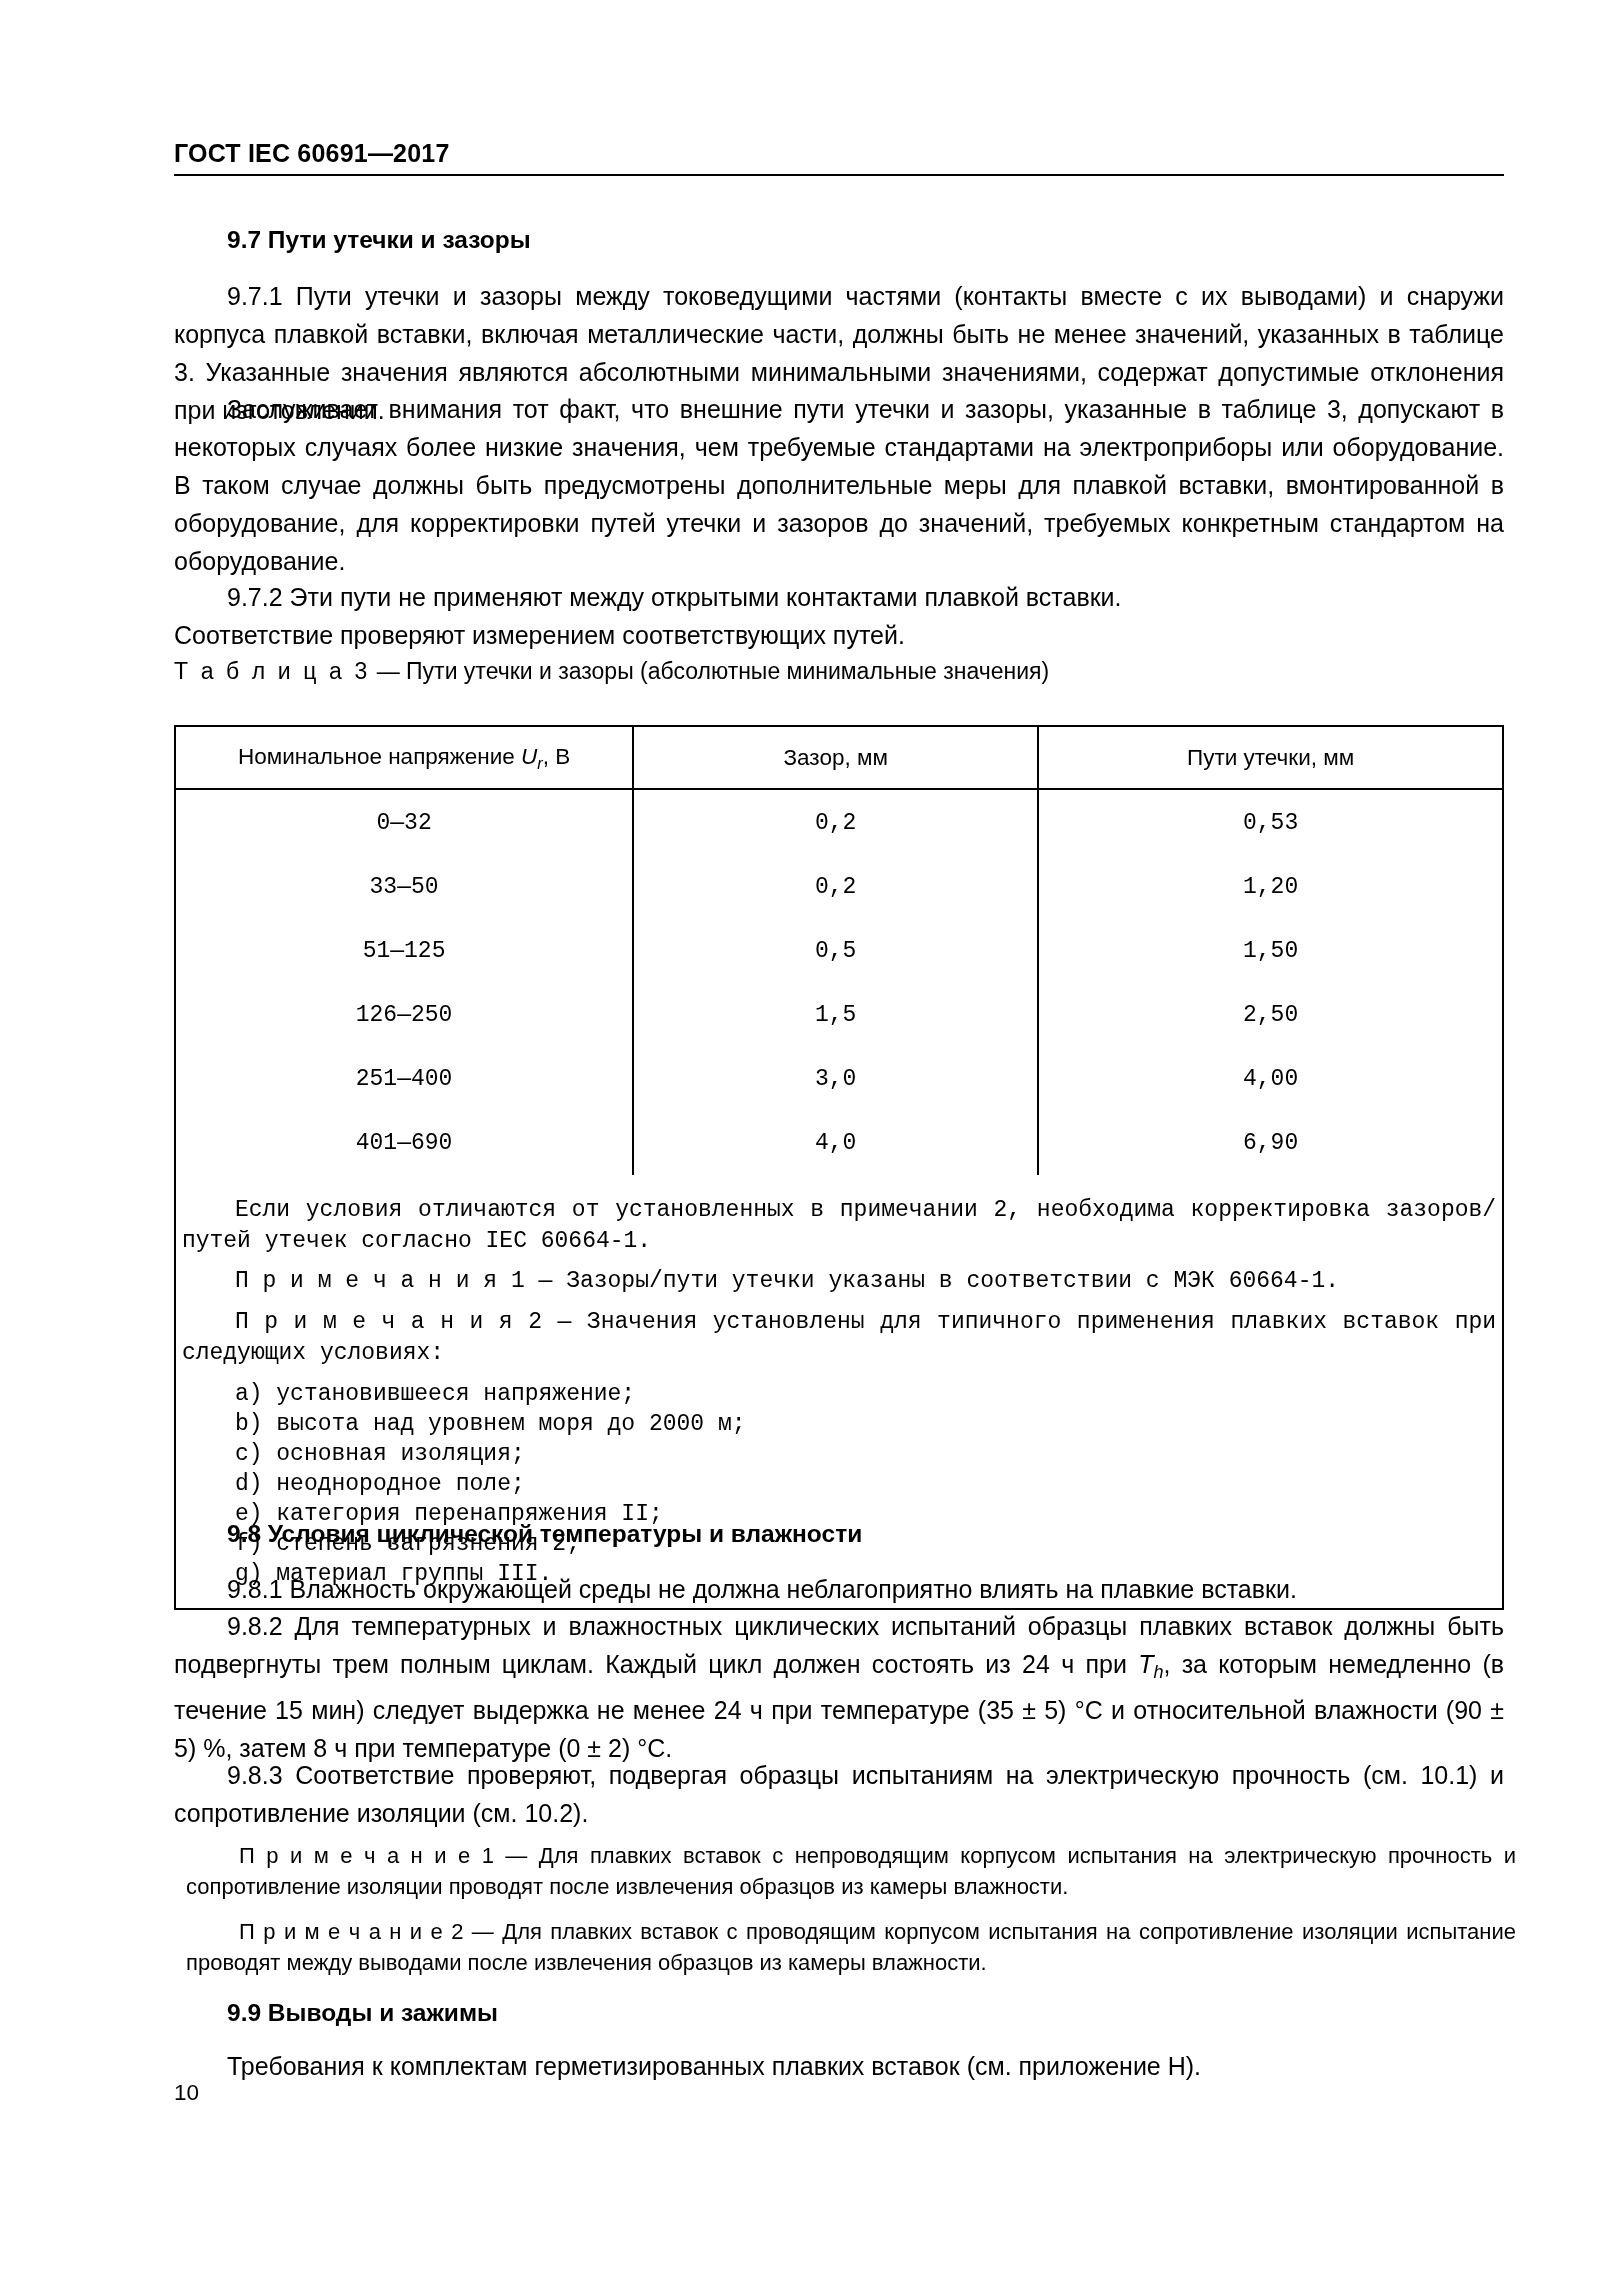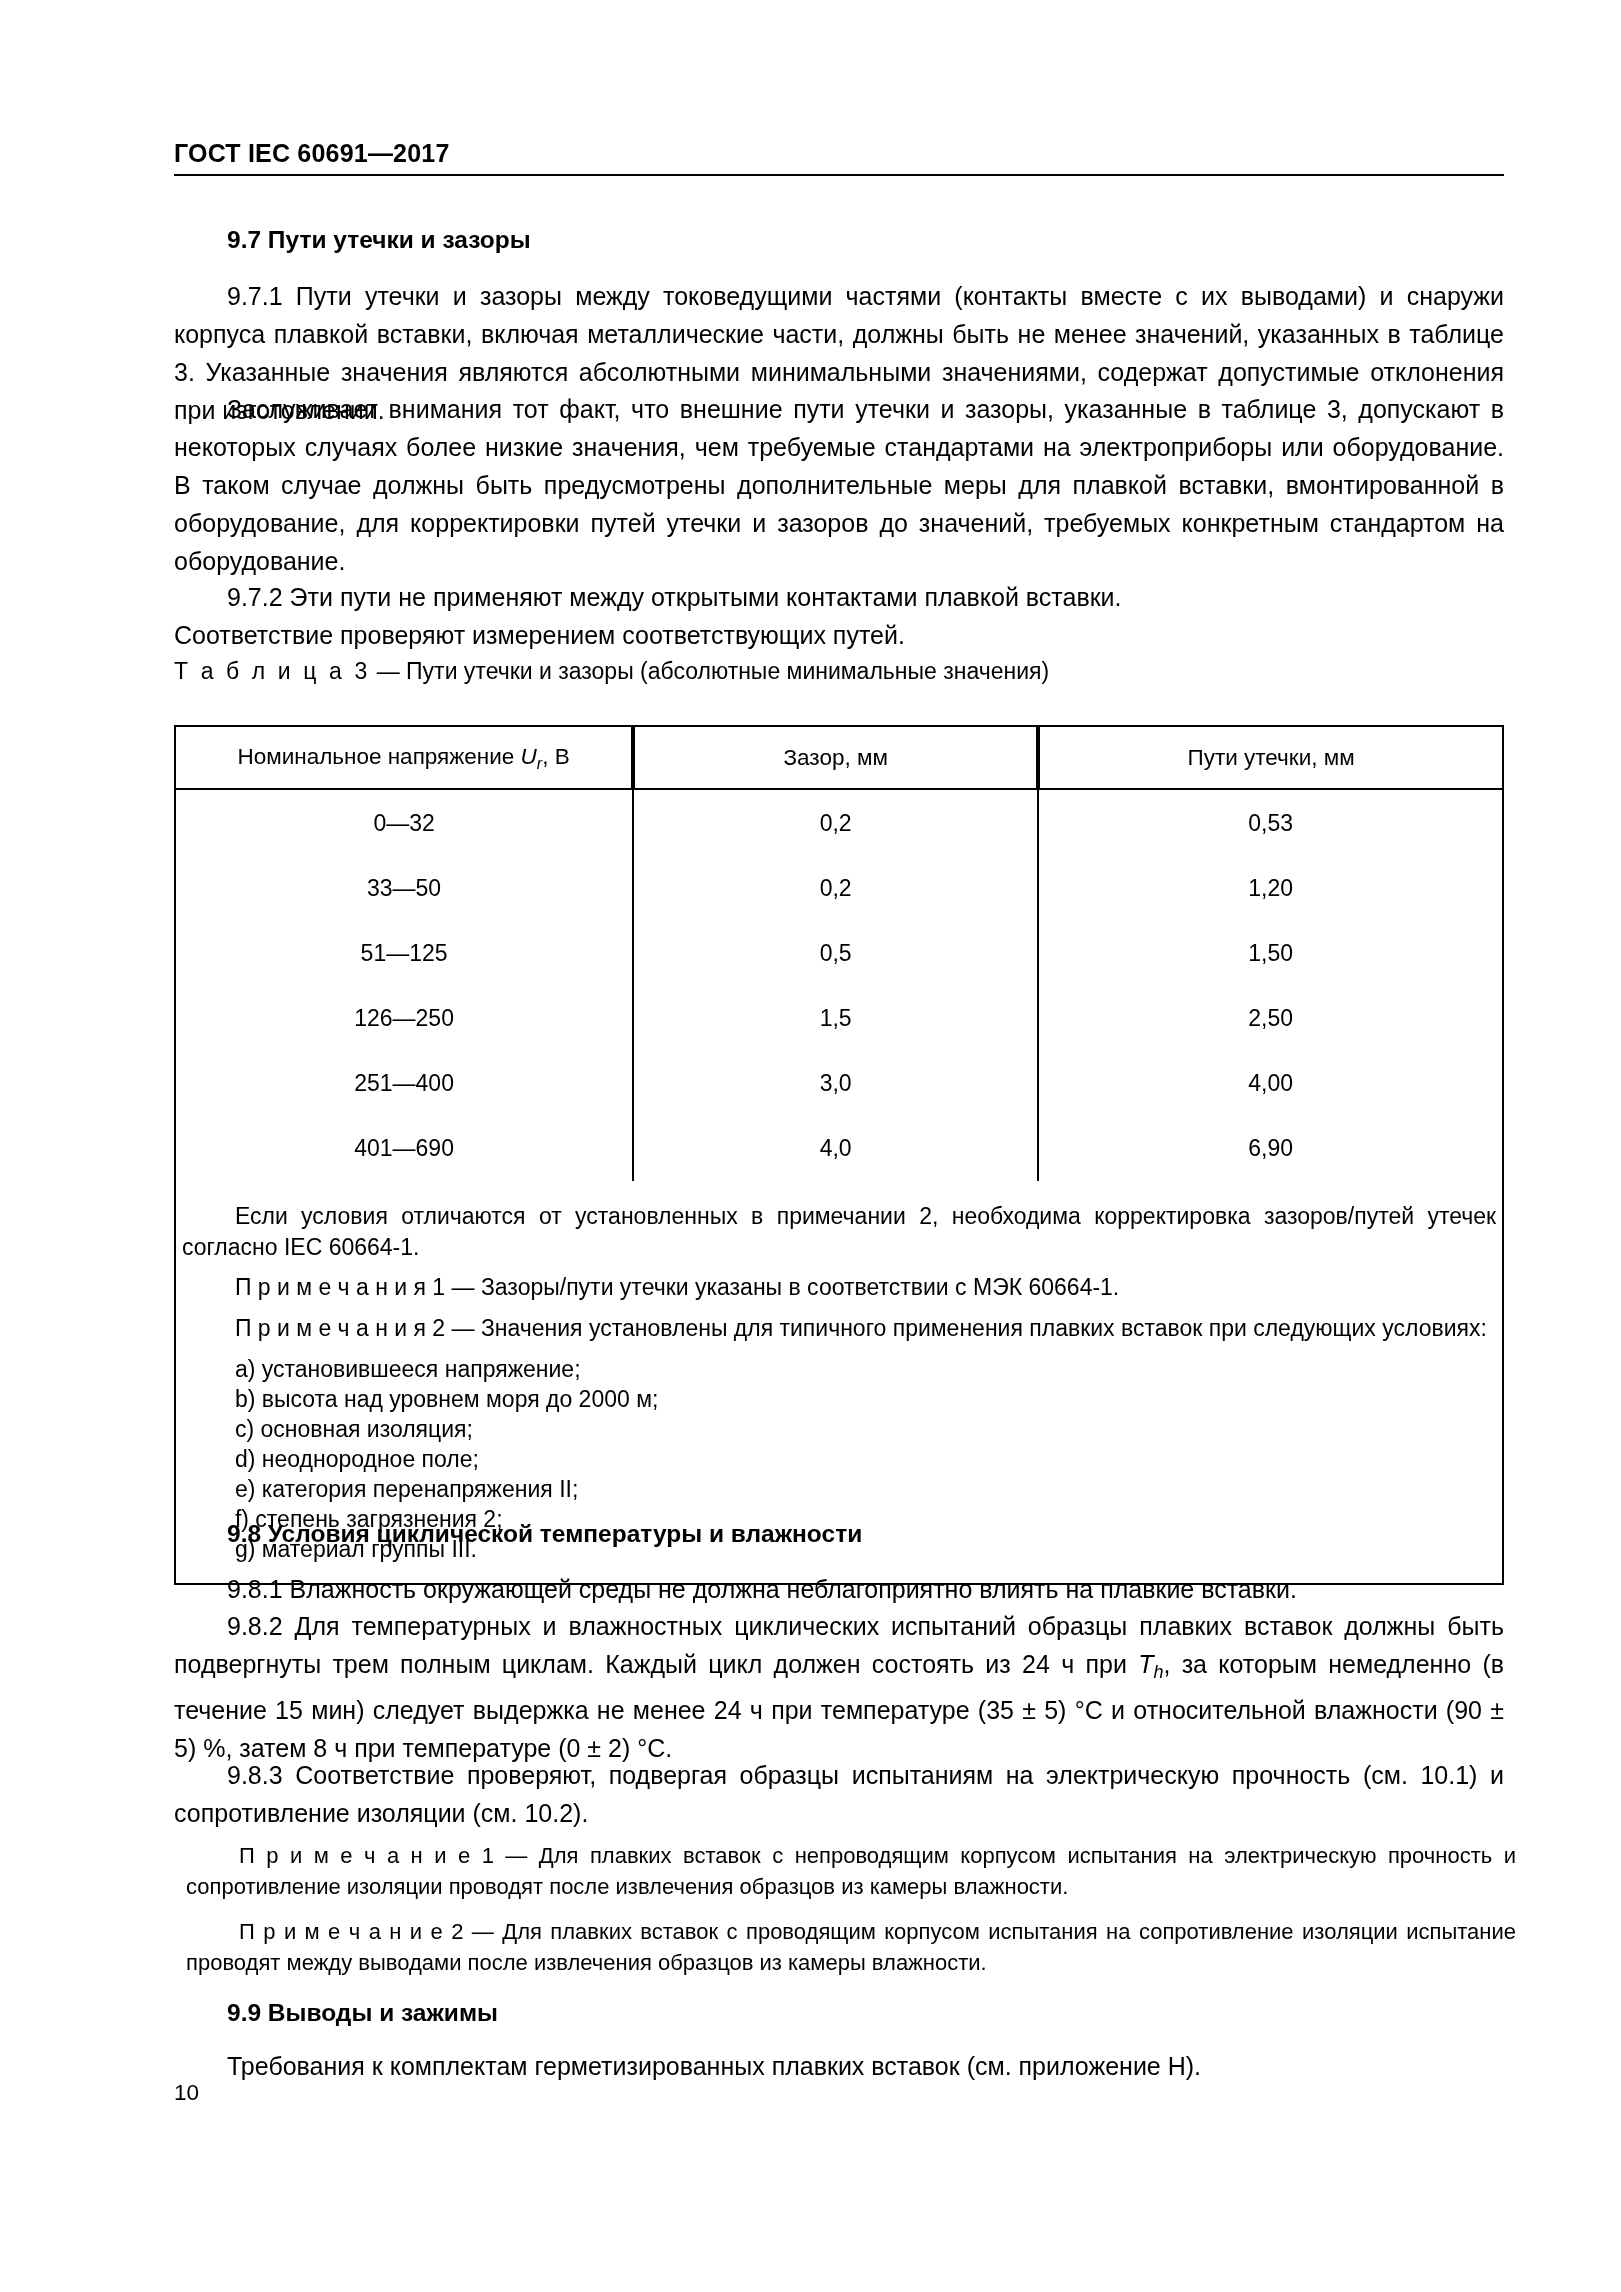--- a/index.html
+++ b/index.html
@@ -84,29 +84,30 @@
     background: #fff;
   }
   .t3 col.c1 { width: 34.5%; }
   .t3 col.c2 { width: 30.5%; }
   .t3 col.c3 { width: 35%; }
   .t3 thead th {
     font-weight: normal;
     text-align: center;
     padding: 16.7px 5.9px 15.7px;
     border-bottom: 2px solid #000;
-    border-right: 4px solid #000000;
+    border-right: 2px solid #000000;
     font-size: 22.5px;
   }
   .t3 thead th:last-child { border-right: none; }
   .t3 tbody td {
     text-align: center;
     padding: 19.6px 5.9px 18.6px;
     border-right: 2px solid #000;
     font-size: 23px;
+    font-family: Liberation Mono, monospace;
   }
   .t3 tbody td:last-child { border-right: none; }
   .t3 tbody tr:last-child td { border-bottom: 2px solid #000; }
 
   .notes-cell {
     padding: 17.6px 23.5px 23.5px 23.5px;
     border-right: none;
     text-align: left !important;
     font-size: 23px;
     line-height: 31px;

